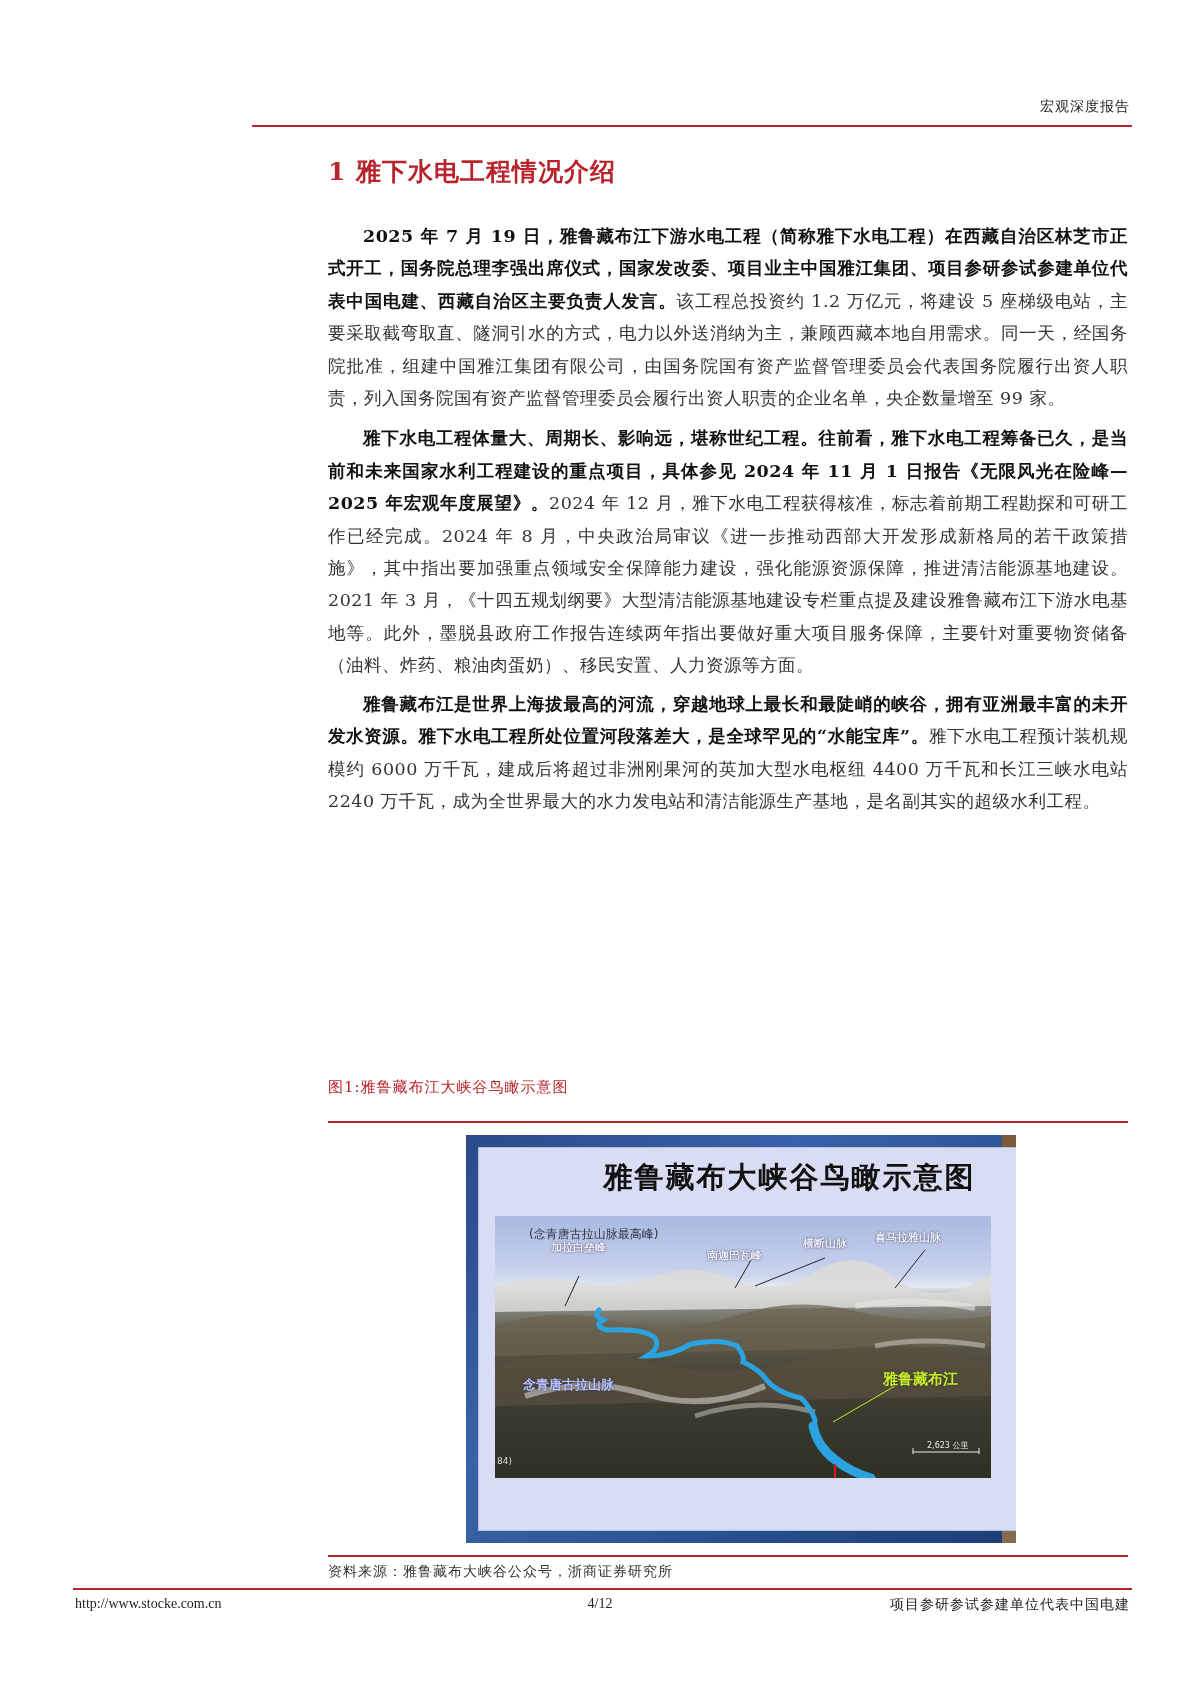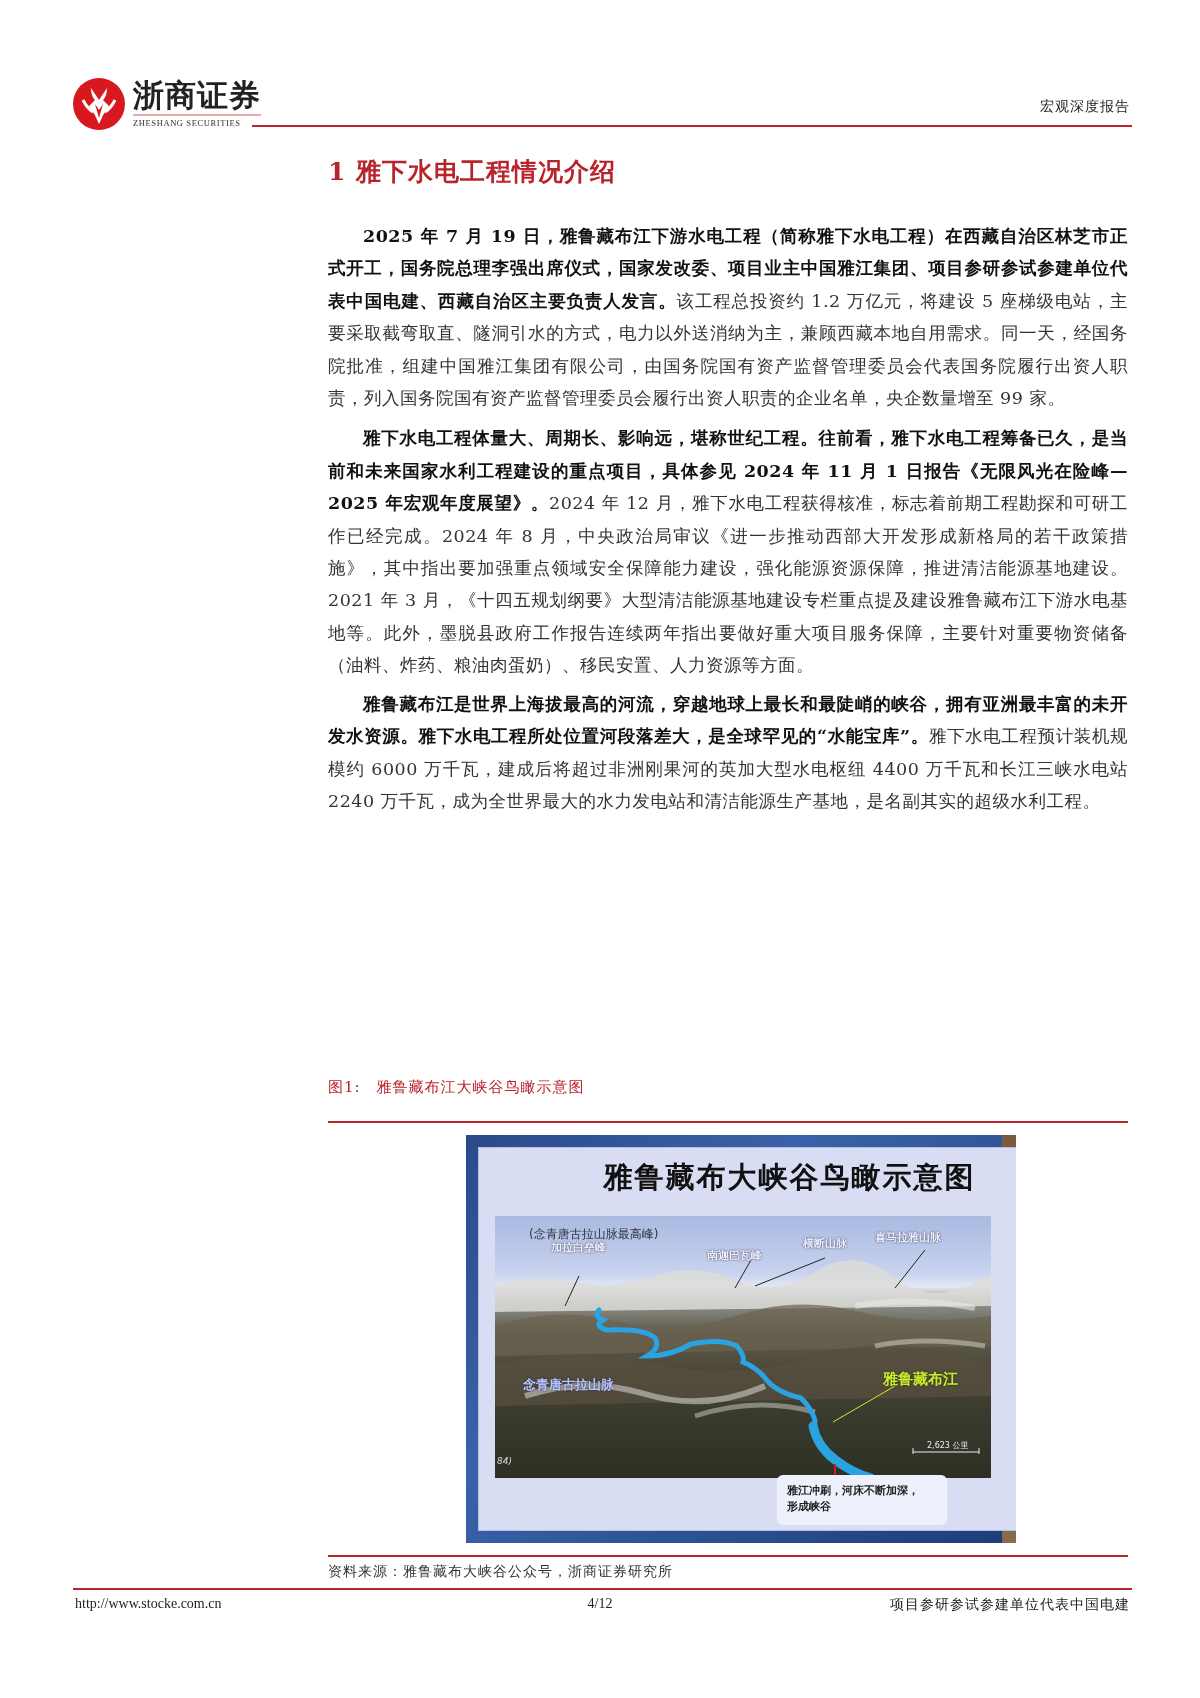--- a/index.html
+++ b/index.html
@@ -54,21 +54,21 @@
       font-size: 17.5px; line-height: 32.4px; text-indent: 2em;
       text-align: justify; color: #333; letter-spacing: 0.5px;
     }
     .para b { color: #111; font-weight: bold; }
 
     
     .fig-caption {
       position: absolute; left: 328px; top: 1078px;
       font-size: 15px; color: #b8232c; letter-spacing: 1px;
     }
-    .fig-caption .num { margin-right: 16px; }
+    .fig-caption .num { }
     .fig-rule-top {
       position: absolute; left: 328px; top: 1121px; width: 800px; height: 2px; background: #b8232c;
     }
     .figure {
       position: absolute; left: 466px; top: 1135px; width: 550px; height: 408px;
       background: linear-gradient(135deg, #2a4a8a 0%, #3a62a8 35%, #2d5596 60%, #1d3d78 100%);
       overflow: hidden;
     }
     .figure .right-strip {
       position: absolute; right: 0; top: 0; width: 14px; height: 100%;
@@ -127,34 +127,20 @@
       font-size: 14px; color: #222; font-family: "Liberation Serif", serif;
     }
     .footer-disclaimer {
       position: absolute; right: 70px; top: 1596px; font-size: 14px; color: #222; letter-spacing: 1px;
     }
   </style>
 </head>
 <body>
 
 <div class="header">
-  <div class="logo">
-    <div class="logo-mark">
-      <svg width="52" height="52" viewBox="0 0 52 52">
-        <path d="M18 10 L26 22 L34 10 Q34 18 30 22 L36 28 Q30 36 26 46 Q22 36 16 28 L22 22 Q18 18 18 10 Z" fill="#ffffff"></path>
-        <path d="M22 26 L26 32 L30 26 L26 40 Z" fill="#d7181f"></path>
-        <path d="M10 22 Q14 30 20 34" stroke="#fff" stroke-width="3" fill="none"></path>
-        <path d="M42 22 Q38 30 32 34" stroke="#fff" stroke-width="3" fill="none"></path>
-      </svg>
-    </div>
-    <div class="logo-text">
-      <div class="logo-cn">浙商证券</div>
-      <div class="logo-en">ZHESHANG SECURITIES</div>
-    </div>
-  </div>
   <div class="header-rule"></div>
   <div class="report-type">宏观深度报告</div>
 </div>
 
 <div class="content">
   <div class="h1" style="margin-top:2px;">1 雅下水电工程情况介绍</div>
 
   <p class="para" style="margin-top:28px;">
     <b>2025 年 7 月 19 日，雅鲁藏布江下游水电工程（简称雅下水电工程）在西藏自治区林芝市正式开工，国务院总理李强出席仪式，国家发改委、项目业主中国雅江集团、项目参研参试参建单位代表中国电建、西藏自治区主要负责人发言。</b><span>该工程总投资约 1.2 万亿元，将建设 5 座梯级电站，主要采取截弯取直、隧洞引水的方式，电力以外送消纳为主，兼顾西藏本地自用需求。同一天，经国务院批准，组建中国雅江集团有限公司，由国务院国有资产监督管理委员会代表国务院履行出资人职责，列入国务院国有资产监督管理委员会履行出资人职责的企业名单，央企数量增至 99 家。</span>
   </p>
@@ -208,27 +194,23 @@
       </svg>
 
       <span class="t-label note" style="left:34px; top:10px;">(念青唐古拉山脉最高峰)</span>
       <span class="t-label peak" style="left:56px; top:24px;font-family:Liberation Serif, serif;">加拉白垒峰</span>
       <span class="t-label peak" style="left:212px; top:32px;">南迦巴瓦峰</span>
       <span class="t-label peak" style="left:308px; top:20px;">横断山脉</span>
       <span class="t-label peak" style="left:380px; top:14px;">喜马拉雅山脉</span>
       <span class="t-label range" style="left:28px; top:160px;">念青唐古拉山脉</span>
       <span class="t-label river" style="left:388px; top:154px;">雅鲁藏布江</span>
       <span class="t-label scale" style="left:432px; top:224px;">2,623 公里</span>
-      <span class="t-label coord" style="left:2px; top:240px;font-style:italic;">84)</span>
+      <span class="t-label coord" style="left:2px; top:240px;">84)</span>
     </div>
 
-    <div class="callout">
-      <div>雅江冲刷，河床不断加深，</div>
-      <div>形成峡谷</div>
-    </div>
   </div>
 </div>
 
 <div class="fig-rule-bottom"></div>
 <div class="source">资料来源：雅鲁藏布大峡谷公众号，浙商证券研究所</div>
 
 <div class="footer-rule"></div>
 <div class="footer-url">http://www.stocke.com.cn</div>
 <div class="footer-page">4/12</div>
 <div class="footer-disclaimer">项目参研参试参建单位代表中国电建</div>

